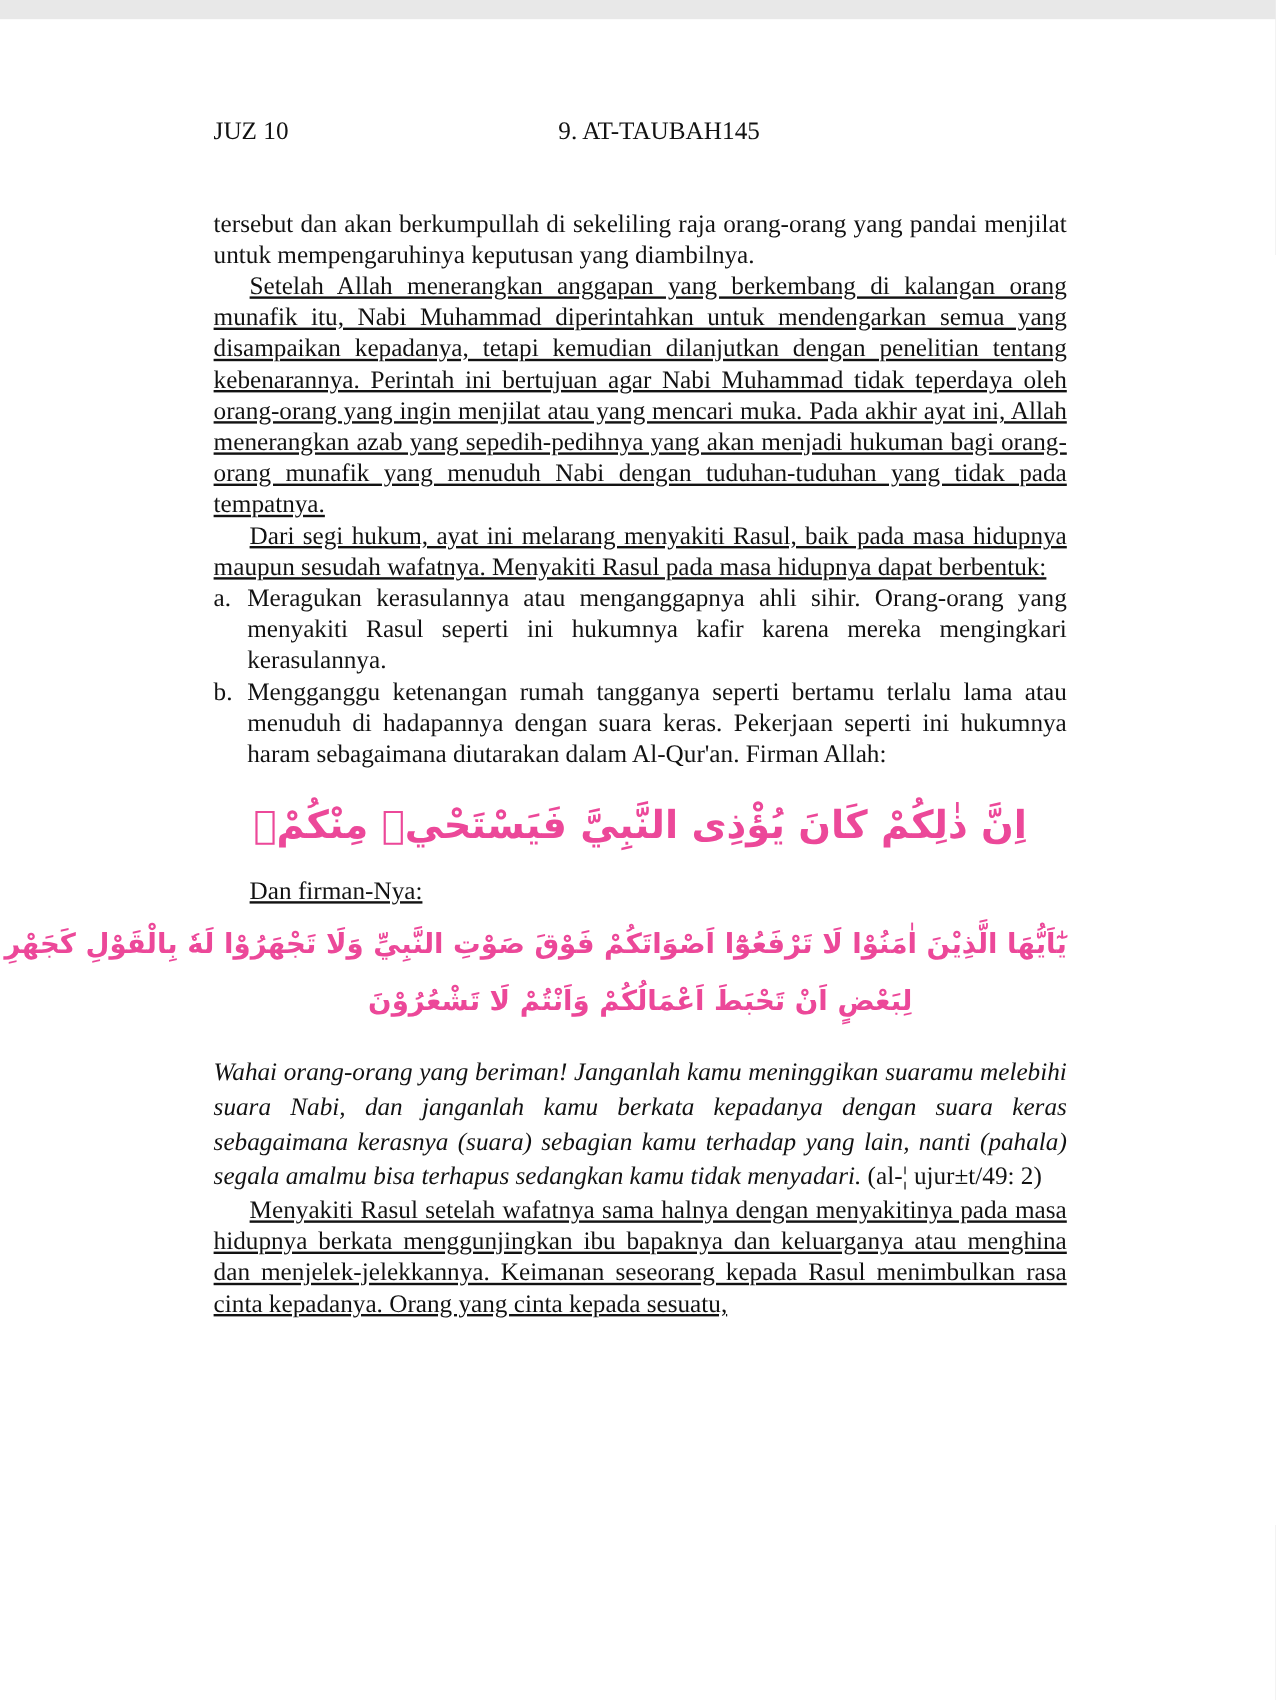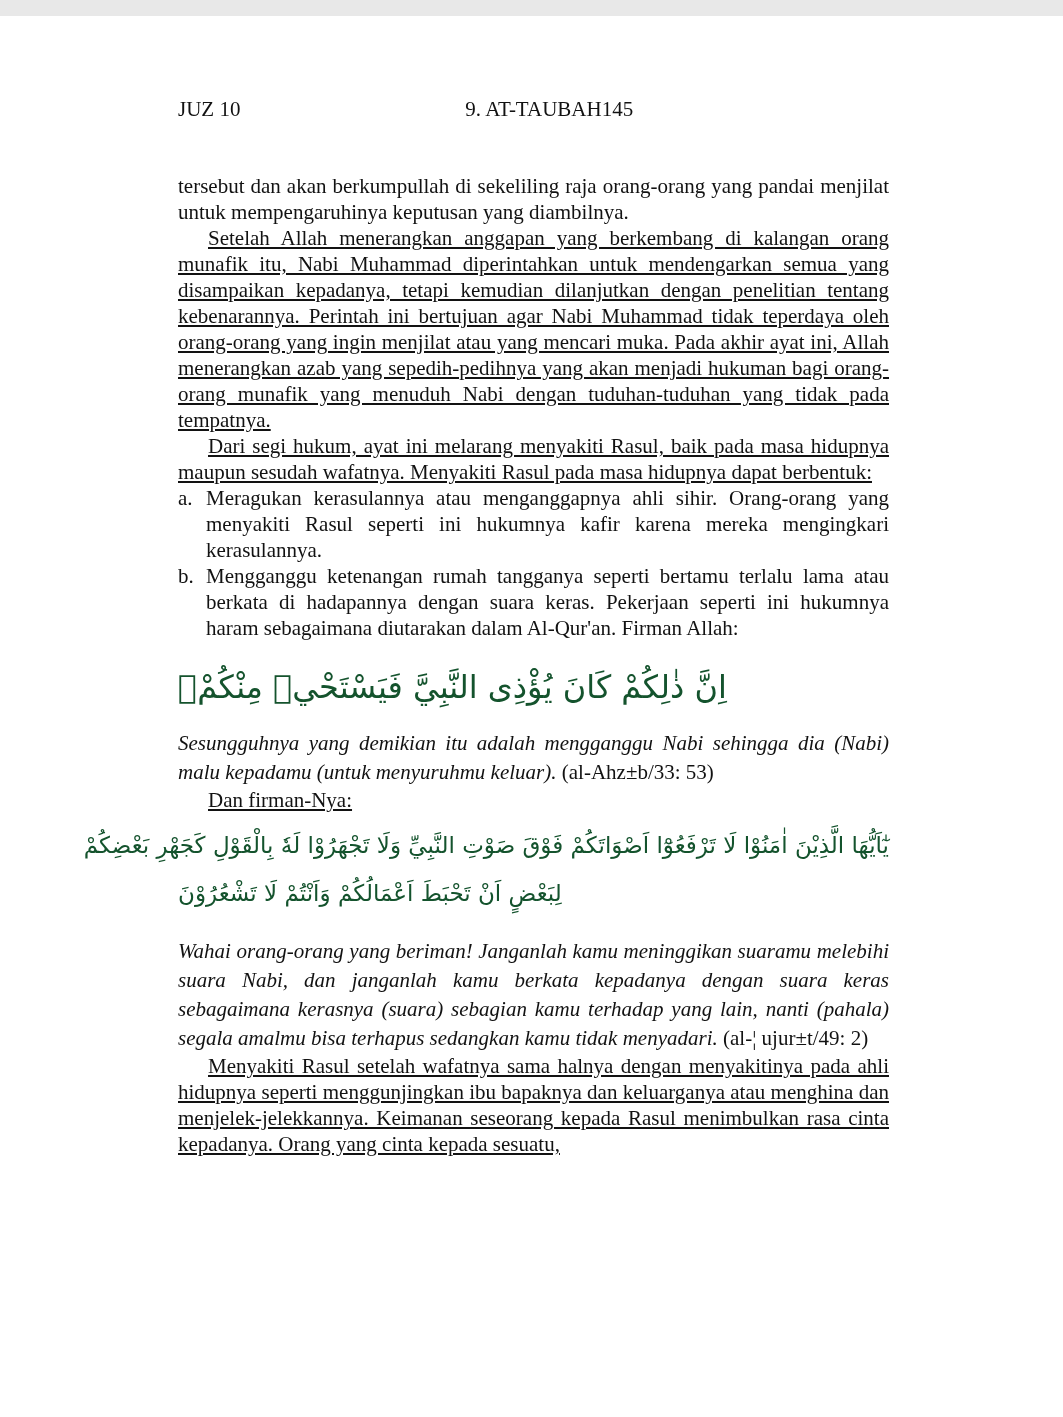--- a/index.html
+++ b/index.html
@@ -33,23 +33,23 @@
   .body-text { font-size: 21px; line-height: 26px; text-align: justify; }
   p.para { margin: 0; }
   p.indent { text-indent: 30px; text-decoration: underline; }
 
   .list-item { position: relative; padding-left: 28px; margin: 0; }
   .list-item .marker { position: absolute; left: 0; top: 0; }
 
   .arabic {
     direction: rtl;
     font-family: "DejaVu Sans", sans-serif;
-    font-weight: normal;
-    text-align: left;
-    color: #14532d;
+    font-weight: bold;
+    text-align: center;
+    color: #ec4899;
   }
   .arabic-1 {
     font-size: 32px;
     line-height: 64px;
     margin: 14px 0 10px 0;
   }
   .arabic-2 {
     font-size: 23px;
     margin: 8px 0 0 0;
   }
@@ -87,39 +87,35 @@
 
       <p class="para indent">Dari segi hukum, ayat ini melarang menyakiti Rasul, baik pada masa hidupnya maupun sesudah wafatnya. Menyakiti Rasul pada masa hidupnya dapat berbentuk:</p>
 
       <div class="list-item">
         <span class="marker">a.</span>
         <span>Meragukan kerasulannya atau menganggapnya ahli sihir. Orang-orang yang menyakiti Rasul seperti ini hukumnya kafir karena mereka mengingkari kerasulannya.</span>
       </div>
 
       <div class="list-item">
         <span class="marker">b.</span>
-        <span>Mengganggu ketenangan rumah tangganya seperti bertamu terlalu lama atau berkata di hadapannya dengan suara keras. Pekerjaan seperti ini hukumnya haram sebagaimana diutarakan dalam Al-Qur'an. Firman Allah:</span>
+        <span>Mengganggu ketenangan rumah tangganya seperti bertamu terlalu lama atau menuduh di hadapannya dengan suara keras. Pekerjaan seperti ini hukumnya haram sebagaimana diutarakan dalam Al-Qur'an. Firman Allah:</span>
       </div>
 
       <div class="arabic arabic-1">اِنَّ ذٰلِكُمْ كَانَ يُؤْذِى النَّبِيَّ فَيَسْتَحْيٖ مِنْكُمْۖ</div>
 
-      <p class="quote quote-1">
-        <span>Sesungguhnya yang demikian itu adalah mengganggu Nabi sehingga dia (Nabi) malu kepadamu (untuk menyuruhmu keluar).</span>
-        <span class="ref">(al-Ahz±b/33: 53)</span>
-      </p>
 
       <p class="para indent firman">Dan firman-Nya:</p>
 
       <div class="arabic arabic-2">
         <div class="aline">يٰٓاَيُّهَا الَّذِيْنَ اٰمَنُوْا لَا تَرْفَعُوْٓا اَصْوَاتَكُمْ فَوْقَ صَوْتِ النَّبِيِّ وَلَا تَجْهَرُوْا لَهٗ بِالْقَوْلِ كَجَهْرِ بَعْضِكُمْ</div>
         <div class="aline">لِبَعْضٍ اَنْ تَحْبَطَ اَعْمَالُكُمْ وَاَنْتُمْ لَا تَشْعُرُوْنَ</div>
       </div>
 
       <p class="quote quote-2">
         <span>Wahai orang-orang yang beriman! Janganlah kamu meninggikan suaramu melebihi suara Nabi, dan janganlah kamu berkata kepadanya dengan suara keras sebagaimana kerasnya (suara) sebagian kamu terhadap yang lain, nanti (pahala) segala amalmu bisa terhapus sedangkan kamu tidak menyadari.</span>
         <span class="ref">(al-¦ ujur±t/49: 2)</span>
       </p>
 
-      <p class="para indent closing">Menyakiti Rasul setelah wafatnya sama halnya dengan menyakitinya pada ahli hidupnya seperti menggunjingkan ibu bapaknya dan keluarganya atau menghina dan menjelek-jelekkannya. Keimanan seseorang kepada Rasul menimbulkan rasa cinta kepadanya. Orang yang cinta kepada sesuatu,</p>
+      <p class="para indent closing">Menyakiti Rasul setelah wafatnya sama halnya dengan menyakitinya pada masa hidupnya berkata menggunjingkan ibu bapaknya dan keluarganya atau menghina dan menjelek-jelekkannya. Keimanan seseorang kepada Rasul menimbulkan rasa cinta kepadanya. Orang yang cinta kepada sesuatu,</p>
 
     </div>
   </div>
 </div>
 
 </body></html>

